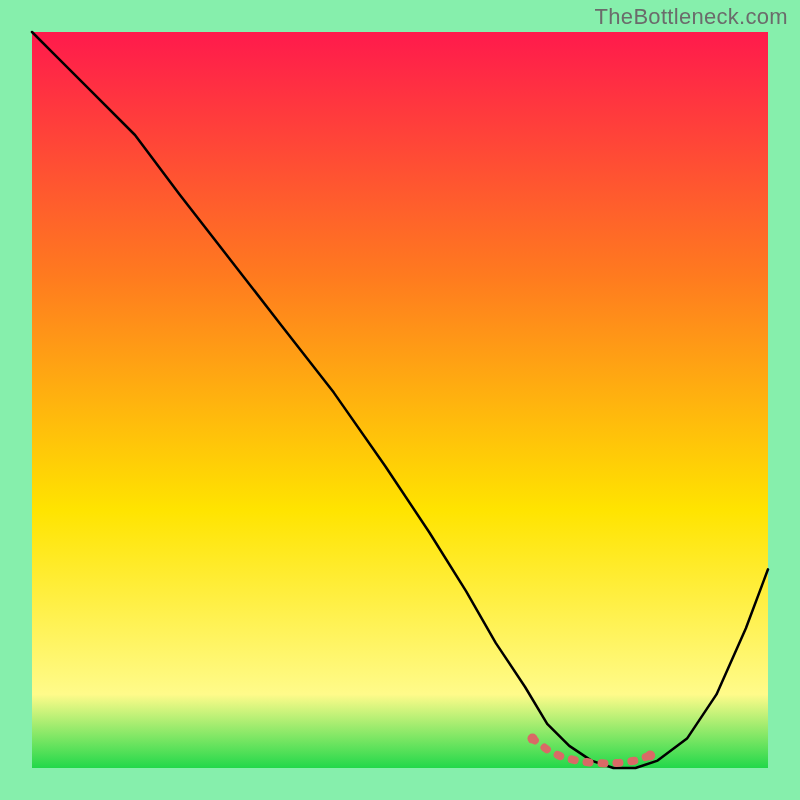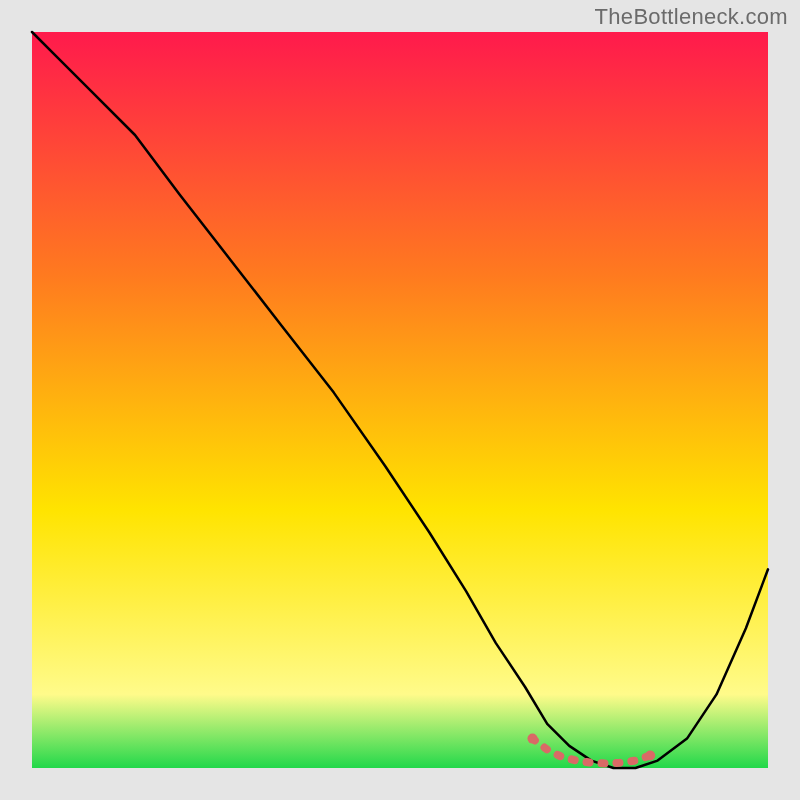--- a/index.html
+++ b/index.html
@@ -8,21 +8,21 @@
     width: 800px;
     height: 800px;
     background: #000000;
     overflow: hidden;
     font-family: Arial, Helvetica, sans-serif;
   }
   .stage {
     position: relative;
     width: 800px;
     height: 800px;
-    background: #e5e5e5;
+    background: #86efac;
     text-align: right;
   }
   .watermark {
     position: absolute;
     top: 4px;
     right: 12px;
     color: #6b6b6b;
     font-size: 22px;
     font-weight: 500;
     letter-spacing: 0.3px;

